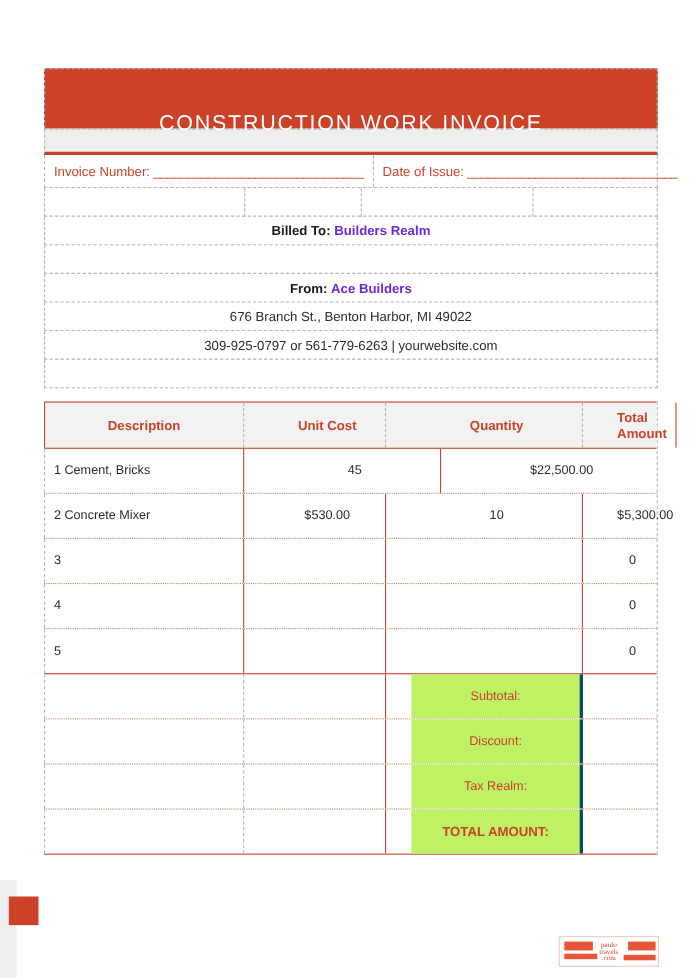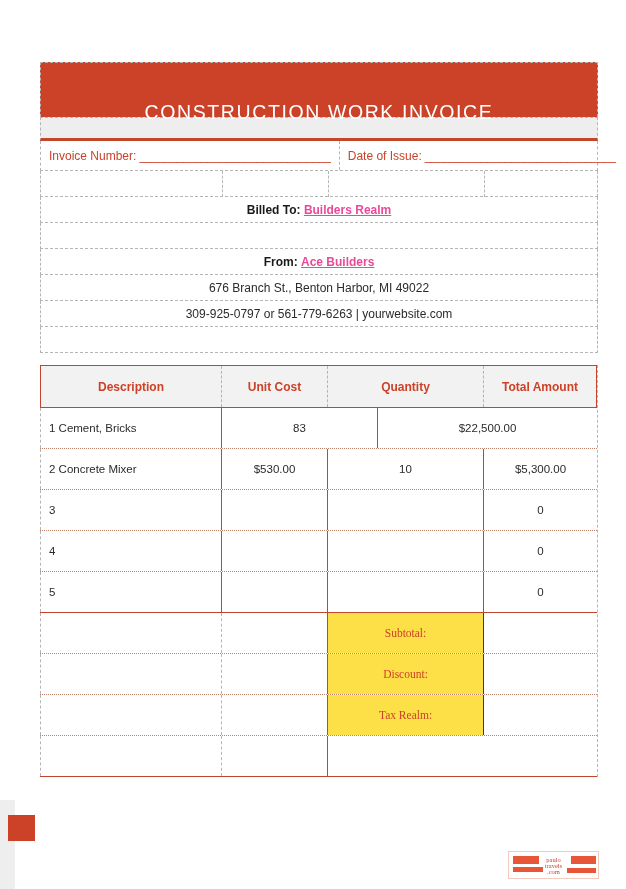--- a/index.html
+++ b/index.html
@@ -108,31 +108,31 @@
   .blankrow .b3 { flex: 0 0 156px; border-right: 1px dashed #b5b5b5; }
   .blankrow .b4 { flex: 1 1 auto; }
 
   .full-row { height: 26px; }
   .full-cell {
     flex: 1 1 auto;
     justify-content: center;
     font-size: 12px;
     color: #2b2b2b;
   }
-  .accent-bold { color: #ec4899; font-weight: bold; text-decoration: underline; }
+  .accent-bold { color: #6d28d9; font-weight: bold; }
   .blk-bold { color: #1a1a1a; font-weight: bold; }
 
   .gap-row { height: 26px; }
 
   
   .table {
     margin-top: 12px;
     border-right: 1px dashed #b5b5b5;
   }
-  .trow { display: flex; }
+  .trow { display: flex; gap: 23px; }
   .th {
     background: #f2f2f2;
     border-top: 1px solid #c0462c;
     border-bottom: 1px solid #c0462c;
   }
   .th .tc {
     color: #cb4228;
     font-weight: bold;
     font-size: 12px;
     justify-content: center;
@@ -164,25 +164,24 @@
   .tbody-row .col-qty   { border-right: 1px solid #c0462c; }
   .tbody-row .col-total { }
 
   .tbody-row.last-item { border-bottom: 1px solid #c0462c; }
 
   
   .totrow { border-bottom: 1px dotted #c0846c; }
   .totrow .col-desc { border-left: 1px dashed #b5b5b5; border-right: 1px dashed #b5b5b5; }
   .totrow .col-unit { border-right: 1px solid #c0462c; }
   .totrow .col-qty  {
-    background: #fde047;
-    border-right: 1px solid #0c4a6e;
+    background: #bef264;
+    border-right: 3px solid #0c4a6e;
     color: #cb4228;
     justify-content: center;
-    font-family: Liberation Serif, serif;
   }
   .totrow .col-total { }
   .totrow.lastrow { border-bottom: 1px solid #c0462c; }
   .tot-label { font-size: 11.5px; color: #cb4228; }
   .tot-label.strong { font-weight: bold; font-size: 12px; }
 
   
   .logo {
     position: absolute;
     left: 508px; top: 851px;
@@ -285,21 +284,21 @@
 
       <div class="trow th">
         <div class="tc col-desc">Description</div>
         <div class="tc col-unit">Unit Cost</div>
         <div class="tc col-qty">Quantity</div>
         <div class="tc col-total">Total Amount</div>
       </div>
 
       <div class="trow tbody-row">
         <div class="tc col-desc">1 Cement, Bricks</div>
-        <div class="tc col-qty">83</div>
+        <div class="tc col-qty">45</div>
         <div class="tc col-total">$22,500.00</div>
       </div>
 
       <div class="trow tbody-row">
         <div class="tc col-desc">2 Concrete Mixer</div>
         <div class="tc col-unit">$530.00</div>
         <div class="tc col-qty">10</div>
         <div class="tc col-total">$5,300.00</div>
       </div>
 
@@ -347,20 +346,23 @@
         <div class="tc col-unit"></div>
         <div class="tc col-qty">
           <span class="tot-label">Tax Realm:</span>
         </div>
         <div class="tc col-total"></div>
       </div>
 
       <div class="trow totrow lastrow">
         <div class="tc col-desc"></div>
         <div class="tc col-unit"></div>
+        <div class="tc col-qty">
+          <span class="tot-label strong">TOTAL AMOUNT:</span>
+        </div>
         <div class="tc col-total"></div>
       </div>
 
     </div>
   </div>
 
   <div class="logo">
     <div class="logo-inner">
       <div class="lg-bar lg-b1"></div>
       <div class="lg-bar lg-b2"></div>

